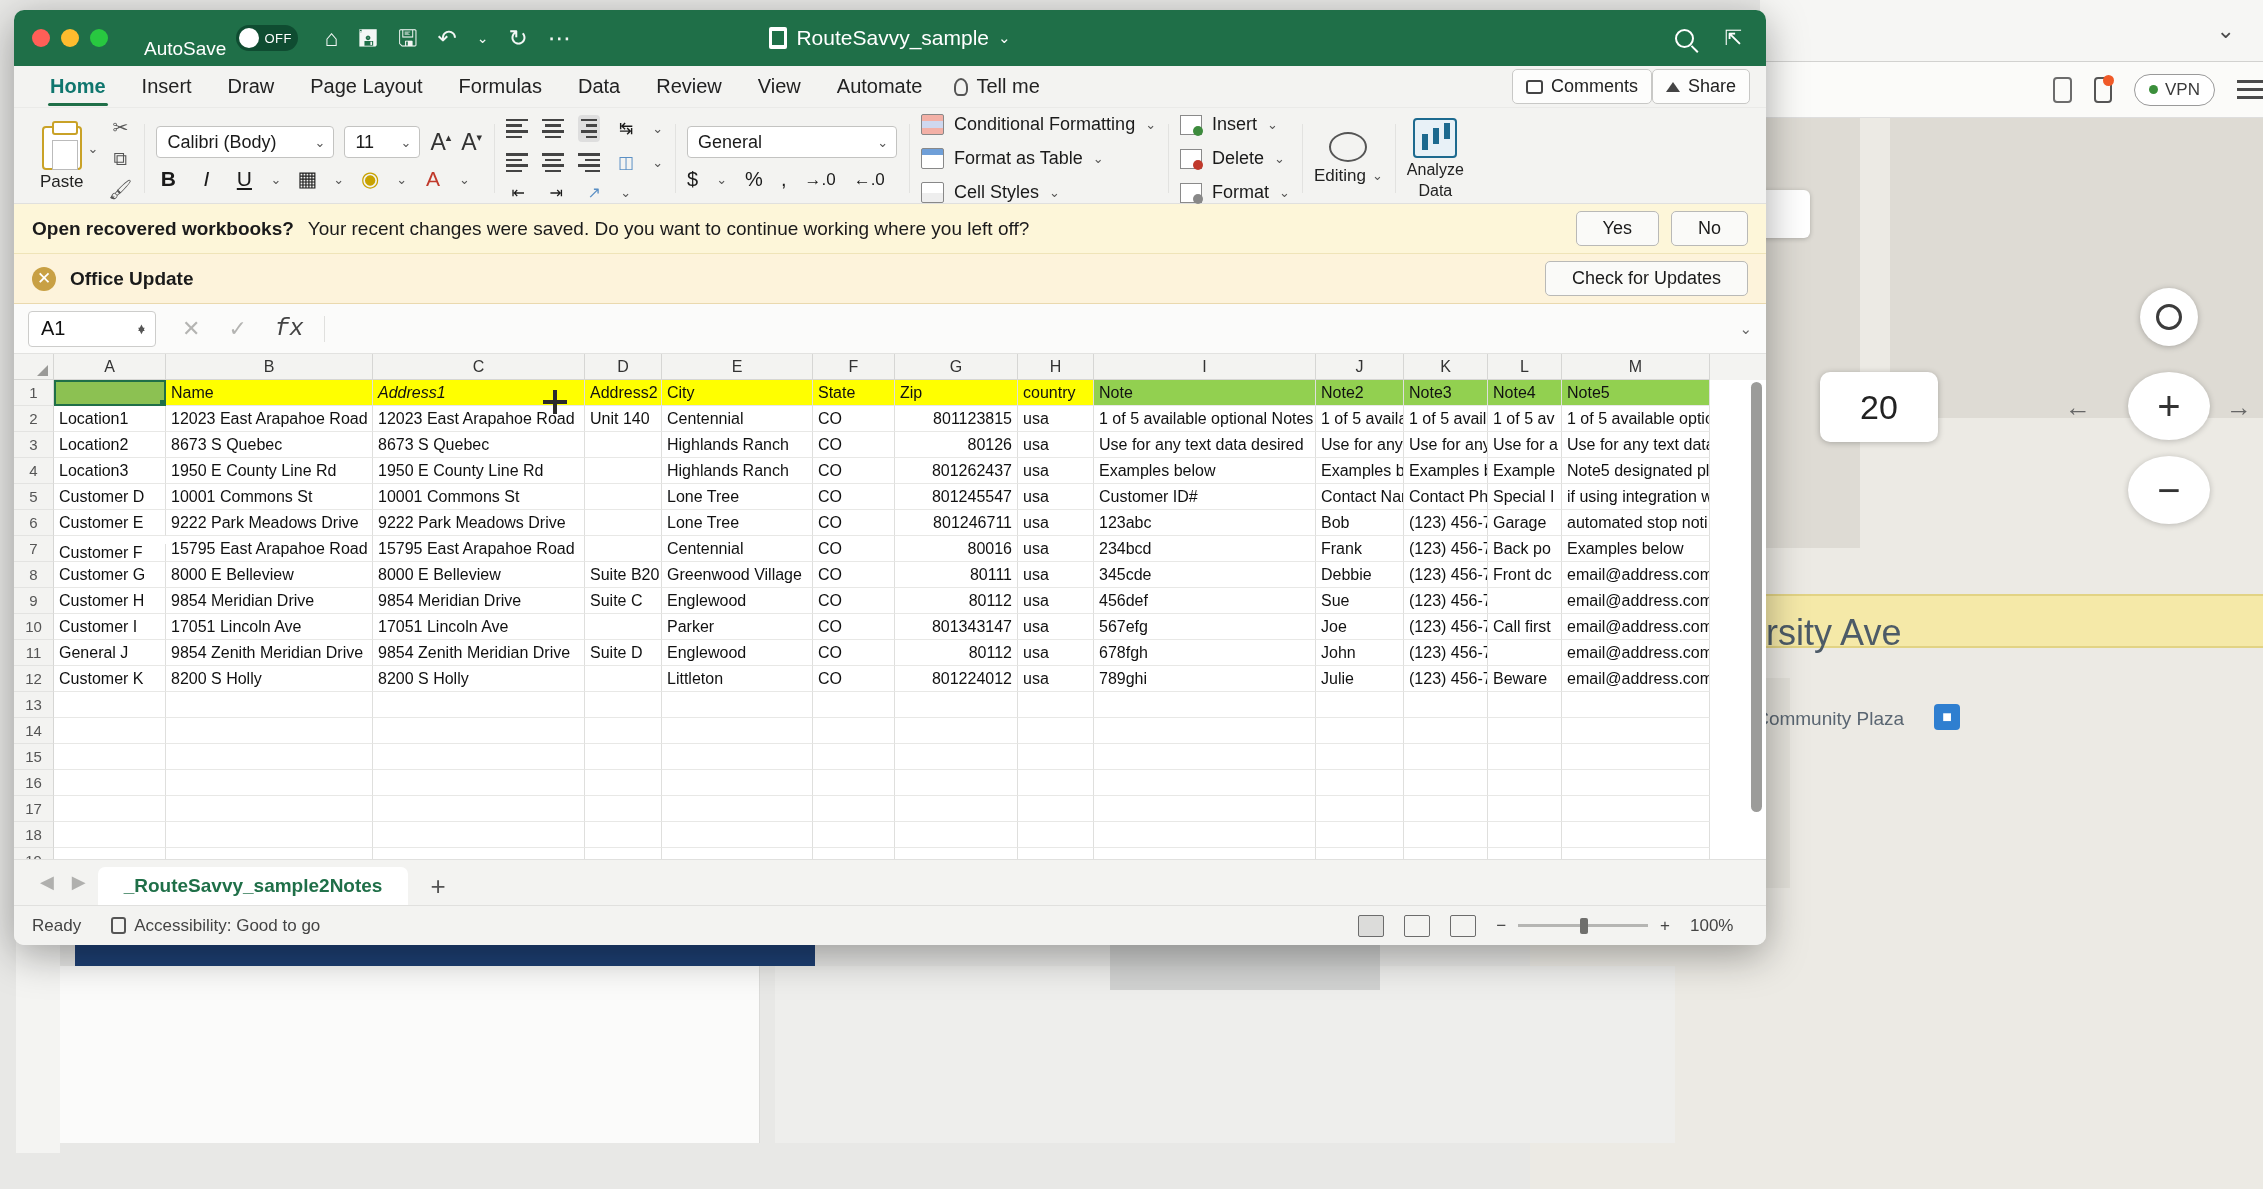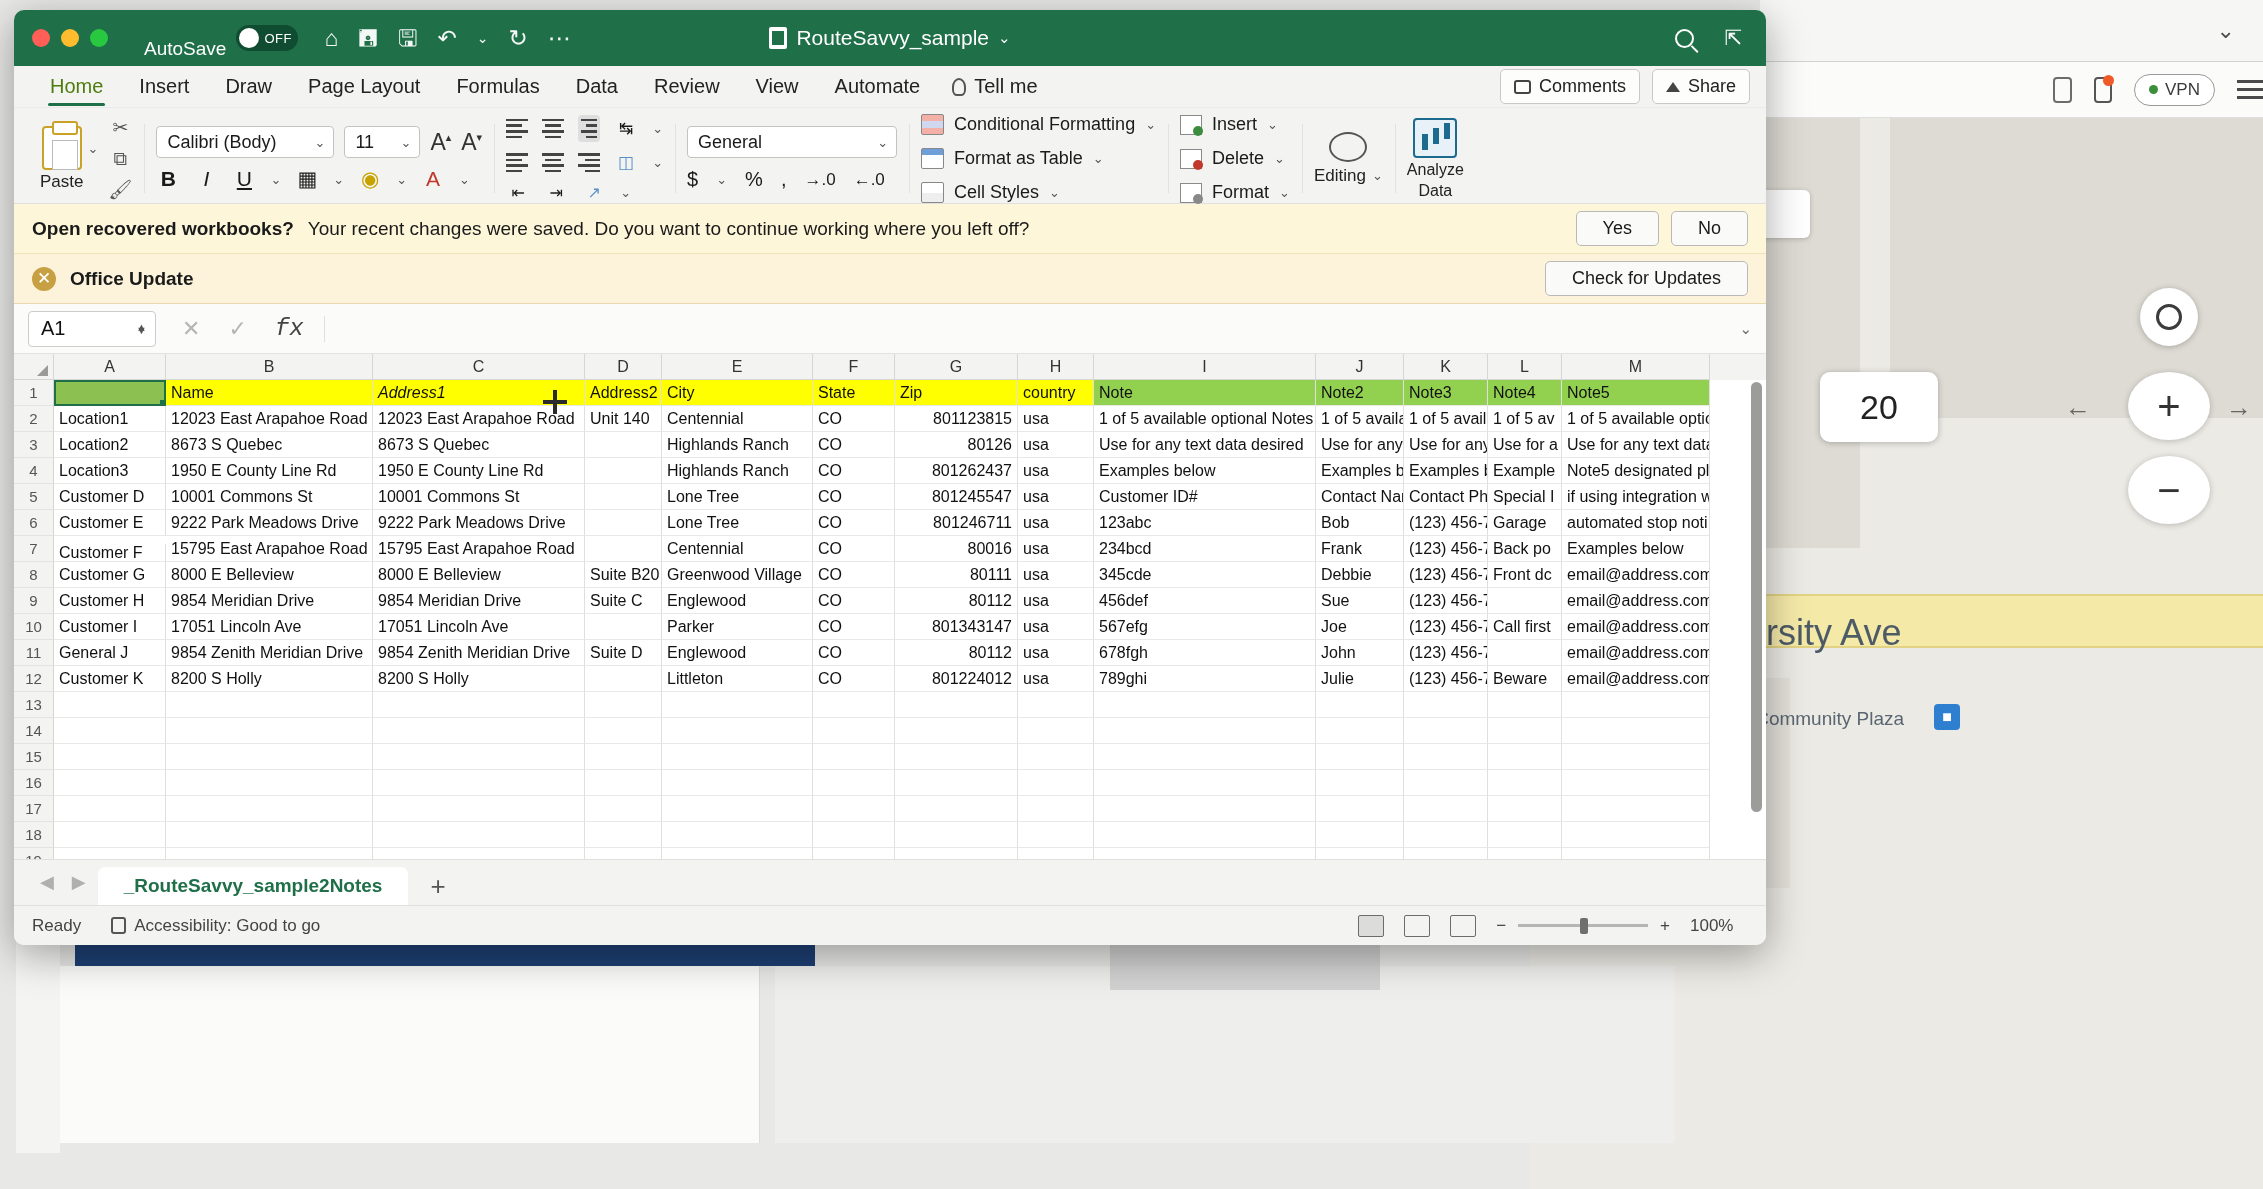--- a/index.html
+++ b/index.html
@@ -161,29 +161,29 @@
   
   #tabstrip {
     height: 42px; background: #f3f3f1; display: flex; align-items: center;
     padding-left: 18px; gap: 0; flex-shrink: 0; border-bottom: 1px solid #eaeae8;
     position: relative;
   }
   .rtab {
     font-size: 20px; color: #222; padding: 0 18px; height: 100%;
     display: flex; align-items: center; position: relative; white-space: nowrap;
   }
-  .rtab.active { font-weight: normal; color: #4d7c0f; }
+  .rtab.active { font-weight: bold; color: #0f766e; }
   .rtab.active::after {
     content: ""; position: absolute; left: 16px; right: 16px; bottom: 1px;
     height: 3.5px; background: #1f6f48; border-radius: 2px;
   }
   #tellme { display:flex; align-items:center; gap:8px; padding: 0 14px; font-size: 20px; color:#222;}
   #bulb { width: 14px; height: 18px; border: 2px solid #555; border-radius: 50% 50% 35% 35%; }
 
-  #tabstrip-right { margin-left: auto; display: flex; align-items: center; gap: 12px; padding-right: 16px; }
+  #tabstrip-right { margin-left: auto; display: flex; align-items: center; gap: 0; padding-right: 16px; }
   .pillbtn {
     border: 1px solid #c8c8c6; background: #fdfdfc; border-radius: 5px;
     font-size: 18px; color: #222; padding: 6px 13px; display: flex; align-items: center; gap: 8px;
   }
   .bubble { width: 17px; height: 14px; border: 2px solid #444; border-radius: 3px; }
   .uparrow { width: 0; height: 0; border-left: 7px solid transparent; border-right: 7px solid transparent; border-bottom: 10px solid #444; }
 
   
   #ribbon {
     height: 96px; background: #f3f3f1; display: flex; align-items: stretch;

